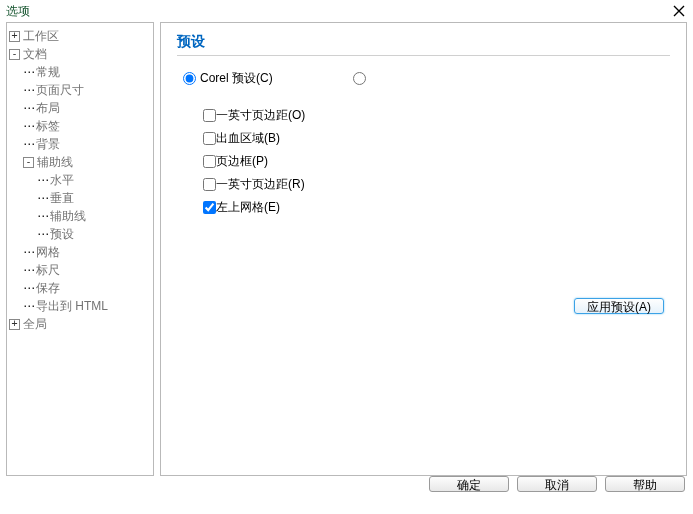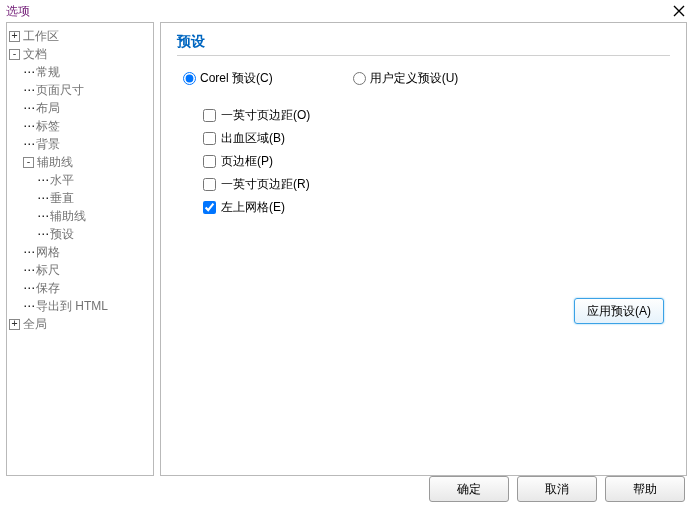--- a/index.html
+++ b/index.html
@@ -12,21 +12,21 @@
   overflow: hidden;
   position: relative;
 }
 .titlebar {
   height: 22px;
   display: flex;
   align-items: center;
   padding: 0 6px;
   background: #fff;
 }
-.titlebar .title { flex: 1; color: #701a75; }
+.titlebar .title { flex: 1; color: #14532d; }
 .titlebar .close {
   width: 16px; height: 16px;
   display: flex; align-items: center; justify-content: center;
   cursor: pointer;
 }
 .titlebar .close svg { width: 12px; height: 12px; }
 .main {
   display: flex;
   height: 454px;
   padding: 0 6px;
@@ -83,32 +83,32 @@
 .radio-row {
   display: flex;
   gap: 80px;
   padding-left: 6px;
   margin-bottom: 20px;
 }
 .radio-item { display: flex; align-items: center; gap: 4px; cursor: pointer; }
 .radio-item input { cursor: pointer; }
 .check-list { padding-left: 26px; }
 .check-item {
-  display: flex; align-items: center; gap: 5px;
+  display: flex; align-items: center; 
   margin-bottom: 6px;
 }
 .check-item input { cursor: pointer; width: 13px; height: 13px; }
 .apply-row {
   position: absolute;
   right: 22px;
   top: 275px;
 }
 .btn {
   min-width: 80px;
-  height: 26px;
+  height: 16px;
   padding: 0 12px;
   background: linear-gradient(#fdfdfd, #e8e8e8);
   border: 1px solid #9a9a9a;
   border-radius: 3px;
   font-size: 12px;
   font-family: inherit;
   cursor: pointer;
 }
 .btn.highlight {
   border: 1px solid #3ba2e6;
@@ -251,21 +251,20 @@
     <div class="section-title">预设</div>
     <hr class="hr">
 
     <div class="radio-row">
       <label class="radio-item">
         <input type="radio" name="presetSrc" checked="" style="">
         <span>Corel 预设(C)</span>
       </label>
       <label class="radio-item">
         <input type="radio" name="presetSrc" style="">
-        <span>用户定义预设(U)</span>
       </label>
     </div>
 
     <div class="check-list">
       <div class="check-item">
           <input type="checkbox" style="">
           <span>一英寸页边距(O)</span>
         </div>
       <div class="check-item">
           <input type="checkbox" style="">

